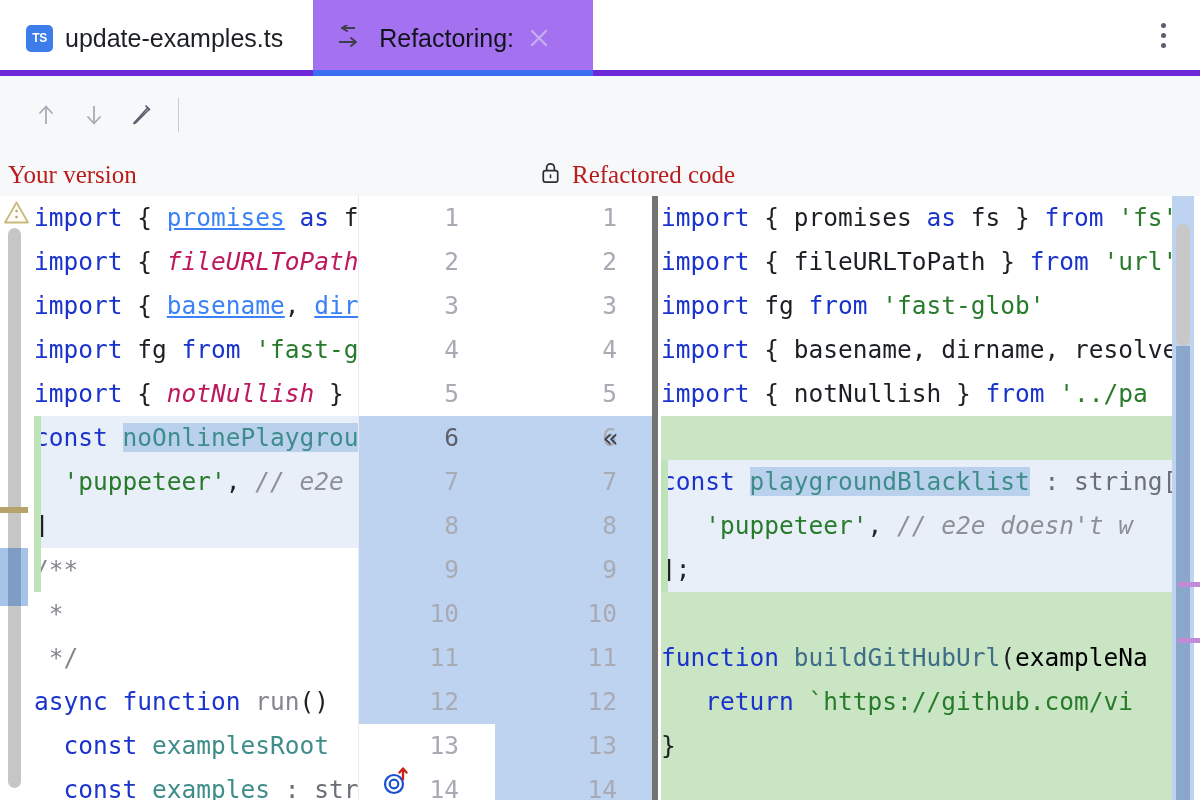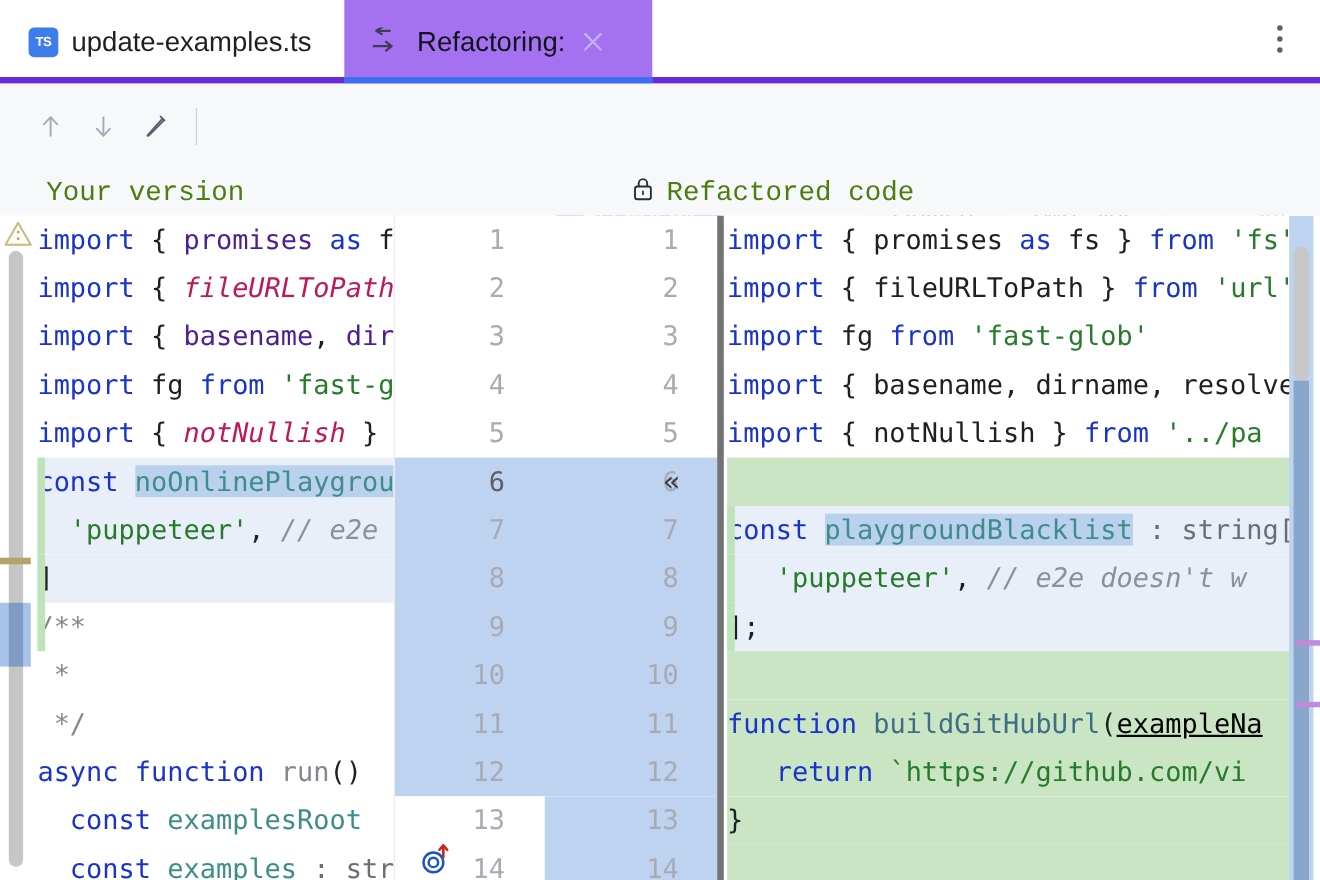--- a/index.html
+++ b/index.html
@@ -94,22 +94,22 @@
   }
 
   
   .pane-heads {
     position: absolute; top: 154px; left: 0; width: 1200px; height: 42px;
     background: #f7f8fa;
   }
   .pane-head {
     position: absolute; top: 0; height: 42px;
     display: flex; align-items: center; gap: 9px;
-    font-size: 25px; color: #4d7c0f;
-    font-family: Liberation Mono, monospace; white-space: nowrap; margin-left: 34px;
+    font-size: 25px; color: #b91c1c;
+    font-family: Liberation Serif, serif; white-space: nowrap;
   }
   .head-left { left: 8px; }
   .head-right { left: 538px; }
 
   
   .editor {
     position: absolute; top: 196px; left: 0; width: 1200px; height: 604px;
     background: #ffffff; overflow: hidden;
   }
   .code-font {
@@ -149,26 +149,26 @@
   .ln-a { width: 80px; left: 20px; }
   .ln-b { width: 80px; left: 178px; }
   .ln.cur { color: #5d6068; }
 
   
   .kw  { color: #1a33cc; }
   .str { color: #277b2a; }
   .cmt { color: #8d9096; font-style: italic; }
   .id  { color: #3f8d8a; }
   .idi { color: #be185d; font-style: italic; }
-  .prp { color: #4c1d95; }
+  .prp { color: #3b82f6; text-decoration: underline; }
   .pln { color: #1c1f23; }
   .typ { color: #6a6e77; }
   .fn  { color: #3d6d87; }
   .gry { color: #84878f; }
-  .und { text-decoration: underline; }
+  .und { }
 
   
   .bg-mod { background: #e9eff9; }
   .bg-add { background: #c9e5c4; }
   .sel { background: #b9d1ed; }
   .chgbar { position: absolute; left: 0; top: 0; width: 7px; height: 44px; background: #bfe3b8; }
 
   
   .lscroll {
     position: absolute; left: 8px; top: 32px; width: 13px; height: 560px;

